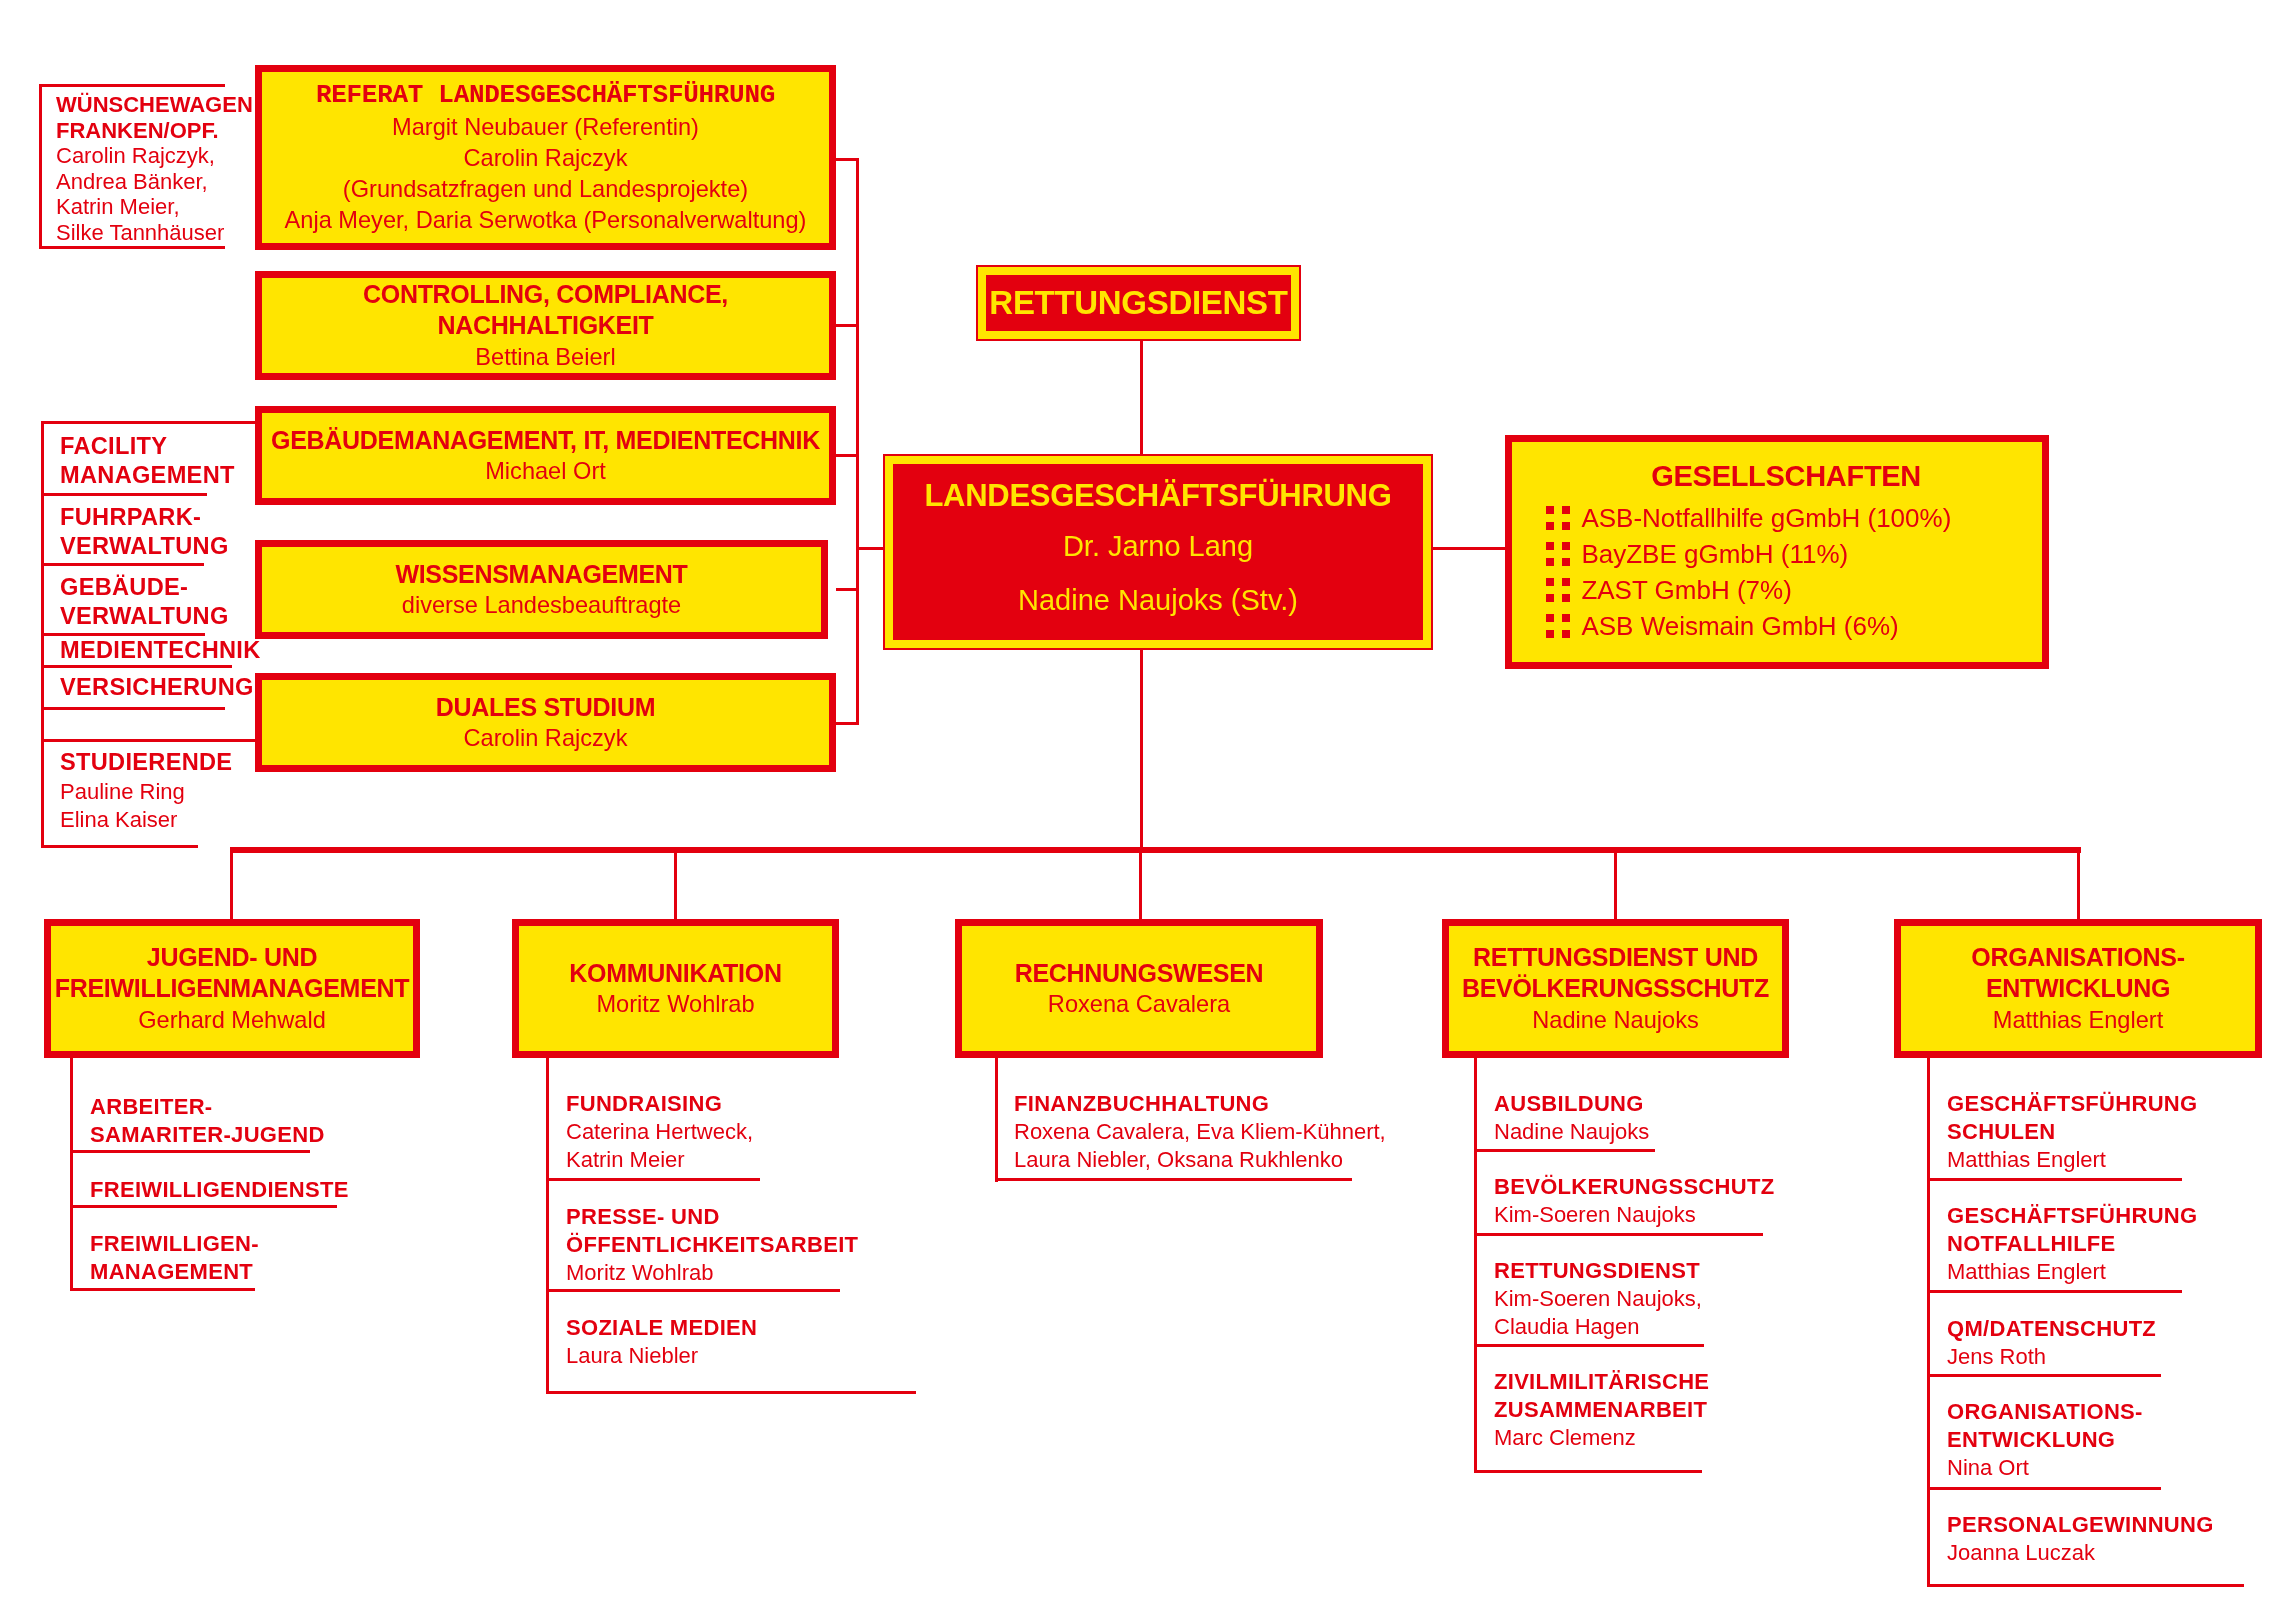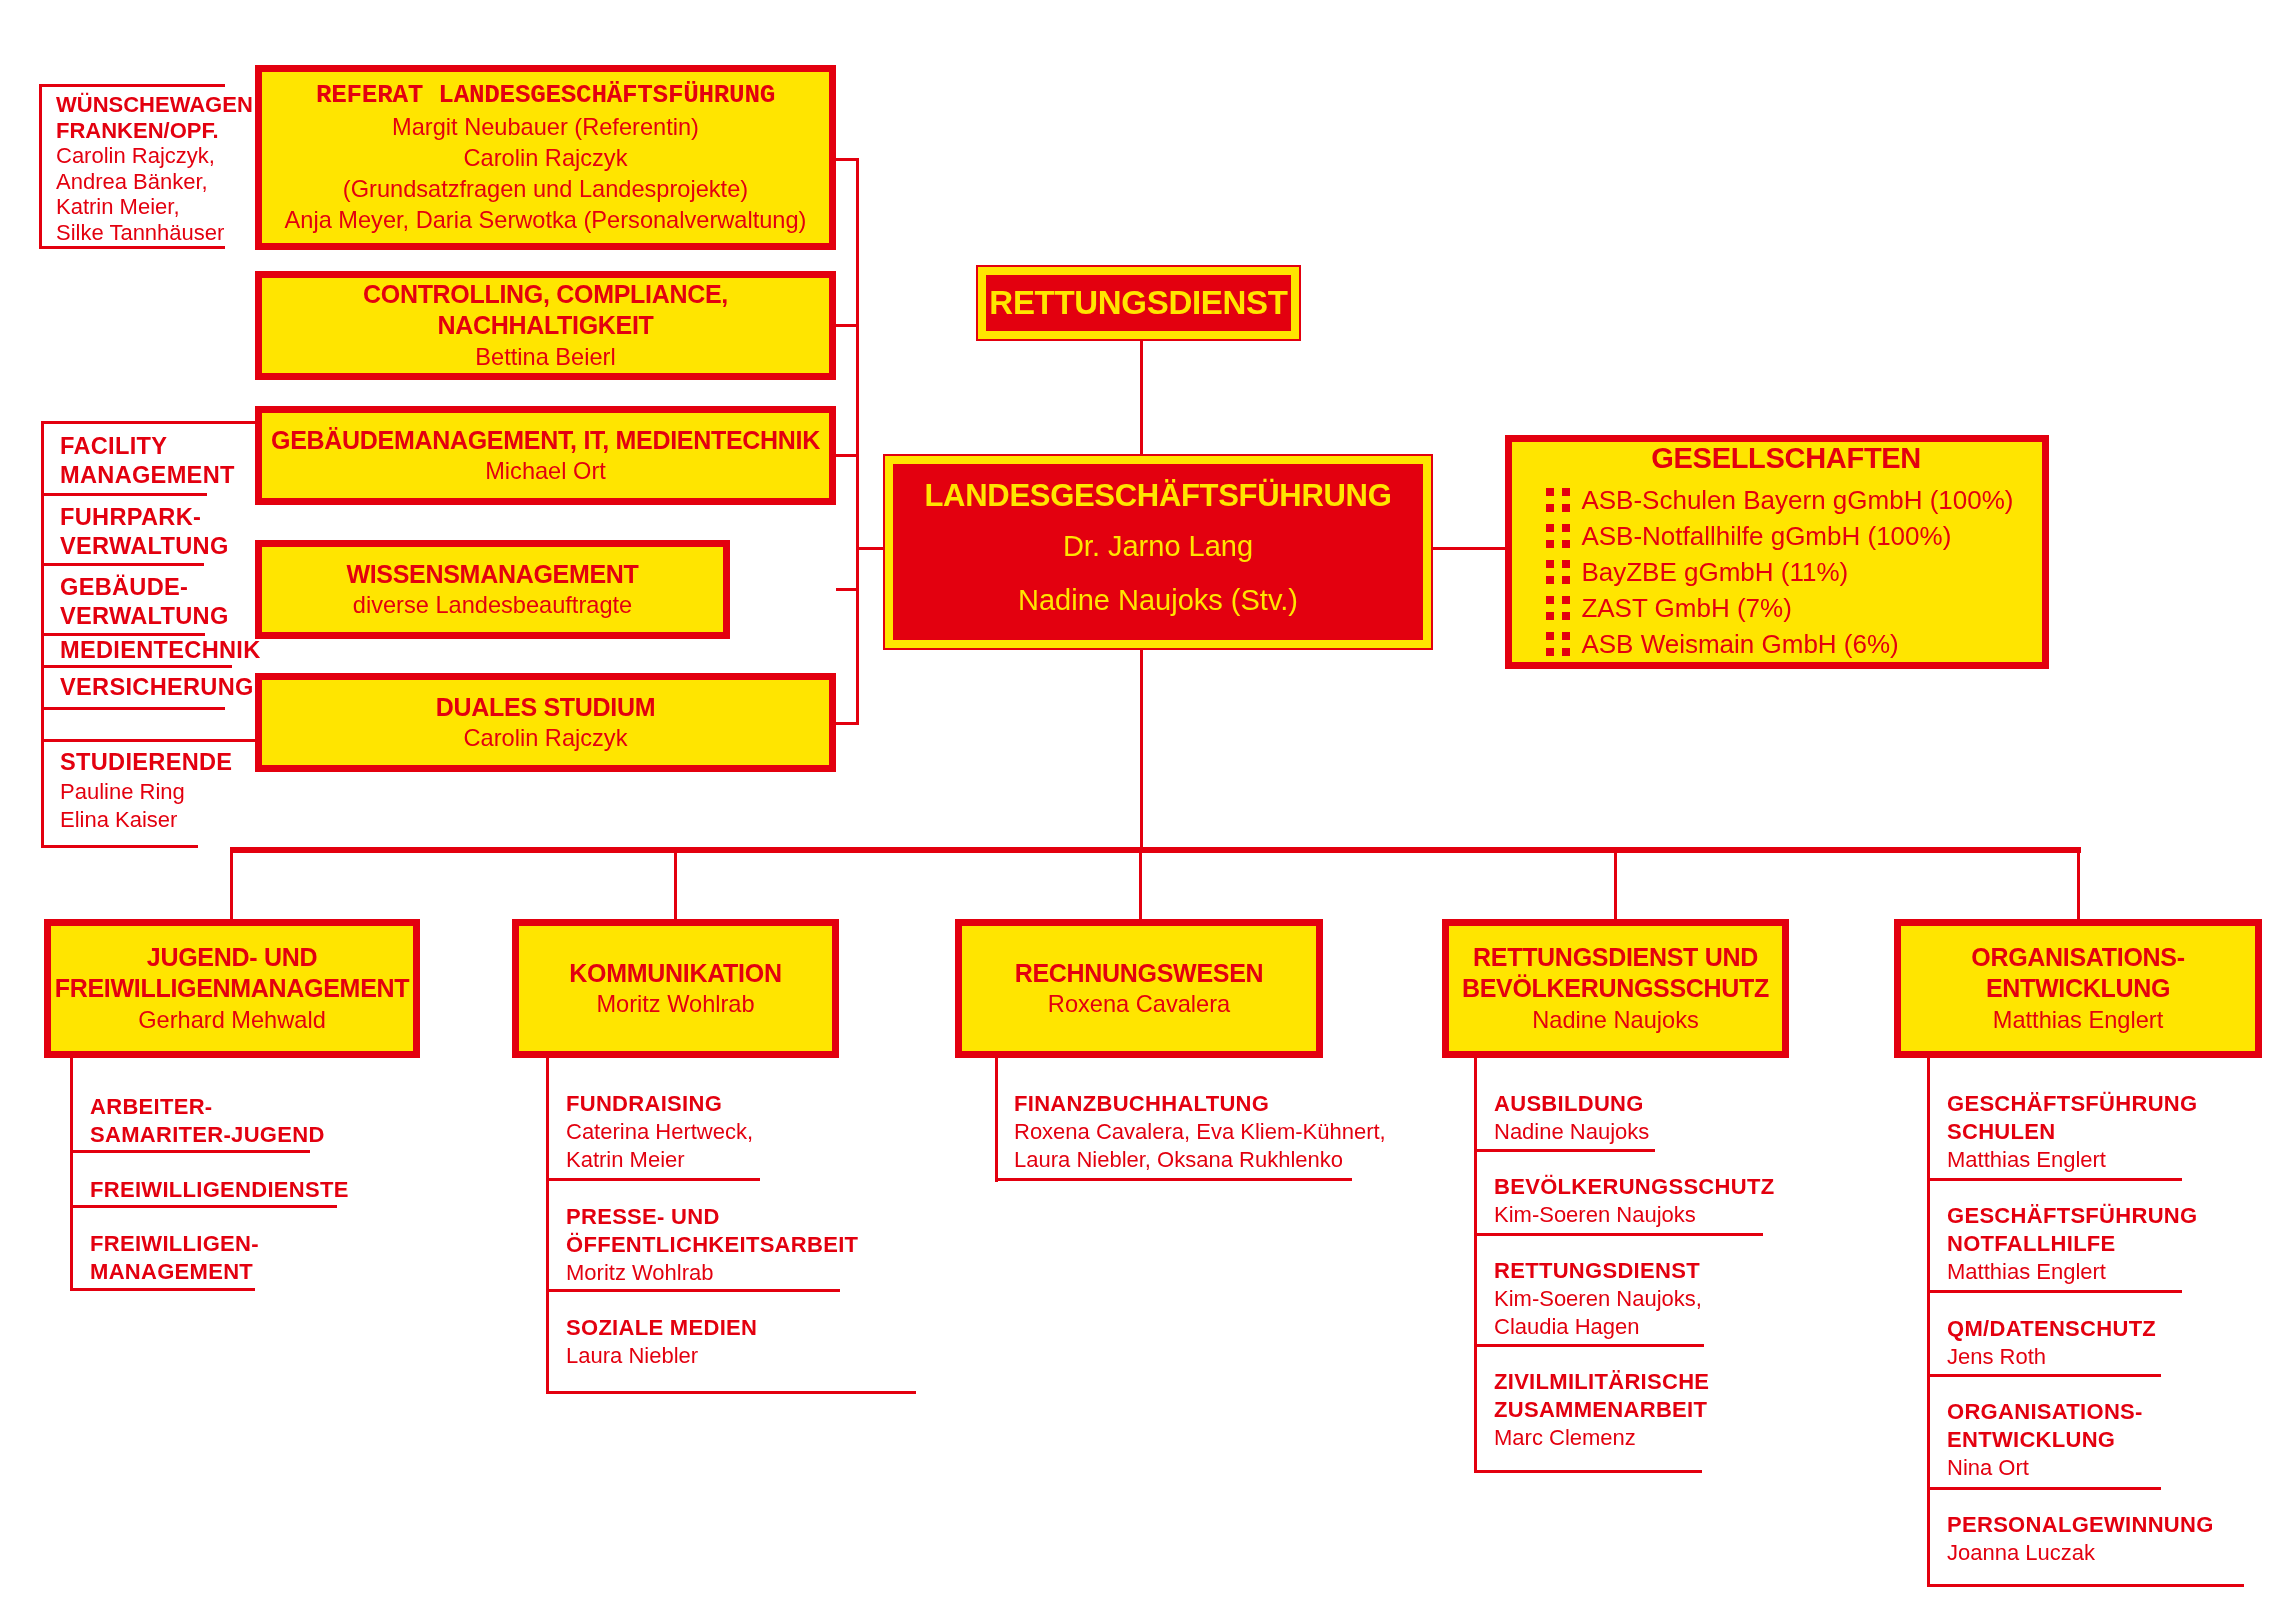--- a/index.html
+++ b/index.html
@@ -107,21 +107,21 @@
   <div class="ybox" style="left:255px;top:271px;width:581px;height:109px;">
     <div class="box-title" style="font-size:25px;">CONTROLLING, COMPLIANCE, NACHHALTIGKEIT</div>
     <div class="box-person" style="font-size:23.6px;">Bettina Beierl</div>
   </div>
 
   <div class="ybox" style="left:255px;top:406px;width:581px;height:99px;">
     <div class="box-title" style="font-size:25px;">GEBÄUDEMANAGEMENT, IT, MEDIENTECHNIK</div>
     <div class="box-person" style="font-size:23.6px;">Michael Ort</div>
   </div>
 
-  <div class="ybox" style="left:255px;top:540px;width:475px;height:99px;">
+  <div class="ybox" style="left:255px;top:540px;width:573px;height:99px;">
     <div class="box-title" style="font-size:25px;">WISSENSMANAGEMENT</div>
     <div class="box-person" style="font-size:23.6px;">diverse Landesbeauftragte</div>
   </div>
 
   <div class="ybox" style="left:255px;top:673px;width:581px;height:99px;">
     <div class="box-title" style="font-size:25px;">DUALES STUDIUM</div>
     <div class="box-person" style="font-size:23.6px;">Carolin Rajczyk</div>
   </div>
 
   <div class="list-item" style="left:60px;top:432px;">FACILITY
@@ -143,24 +143,20 @@
   <div class="rbox" style="left:885px;top:456px;width:546px;height:192px;">
     <div class="box-title" style="font-size:31px;margin-bottom:3.9px;">LANDESGESCHÄFTSFÜHRUNG</div>
     <div class="box-person" style="font-size:29px;line-height:54px;">Dr. Jarno Lang
 Nadine Naujoks (Stv.)</div>
   </div>
 
   <div class="ybox" style="left:1505px;top:435px;width:544px;height:234px;align-items:flex-start;padding:7.9px 15.7px 7.9px 34px;">
     <div class="g-title">GESELLSCHAFTEN</div>
     <div class="g-item">
       <span class="cross-icon"></span>
-      <span>ASB-Schulen Bayern gGmbH (100%)</span>
-    </div>
-    <div class="g-item">
-      <span class="cross-icon"></span>
       <span>ASB-Notfallhilfe gGmbH (100%)</span>
     </div>
     <div class="g-item">
       <span class="cross-icon"></span>
       <span>BayZBE gGmbH (11%)</span>
     </div>
     <div class="g-item">
       <span class="cross-icon"></span>
       <span>ZAST GmbH (7%)</span>
     </div>

